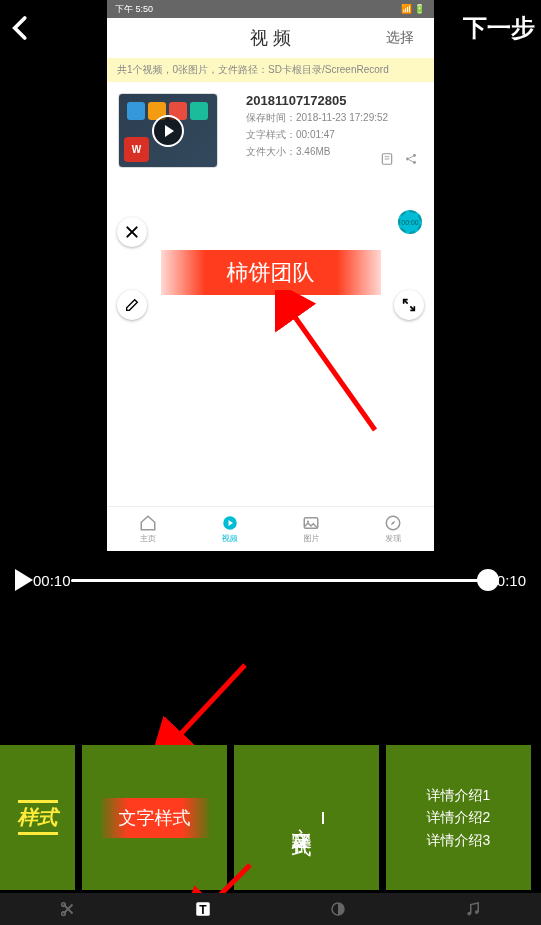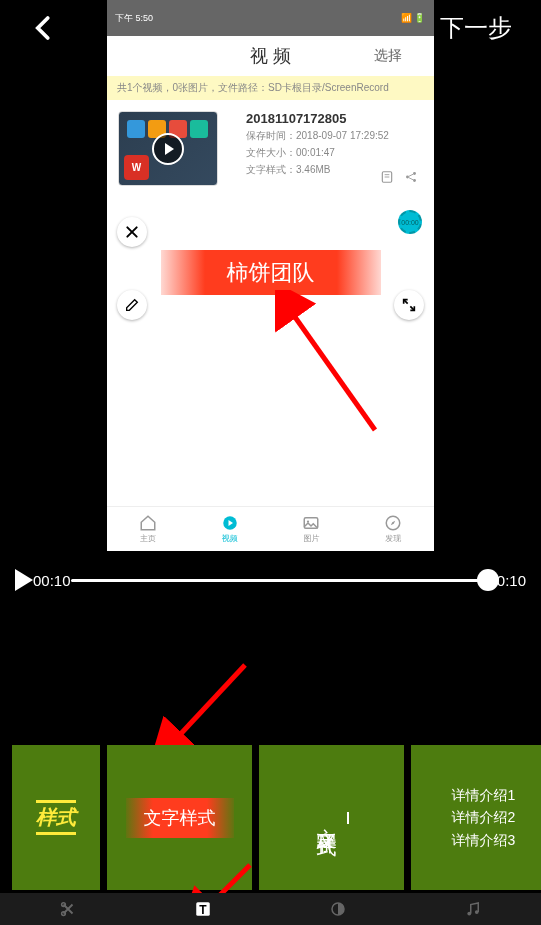--- a/index.html
+++ b/index.html
@@ -14,57 +14,58 @@
     }
     .top-bar {
       position: absolute;
       top: 0;
       left: 0;
       right: 0;
       height: 55px;
       display: flex;
       align-items: center;
       justify-content: space-between;
-      padding: 0 29px;
+      padding: 0 6px;
       z-index: 10;
+      font-weight: bold;
     }
     .back-arrow {
       width: 30px;
       height: 30px;
       cursor: pointer;
     }
     .next-label {
       font-size: 24px;
       color: #fff;
       cursor: pointer;
     }
     .preview-container {
       position: absolute;
       top: 0;
       left: 107px;
       width: 327px;
       height: 551px;
       background: #fff;
     }
     .status-bar {
-      height: 36px;
+      height: 18px;
       background: #666;
       display: flex;
       justify-content: space-between;
       align-items: center;
       padding: 0 8px;
       font-size: 9px;
       color: #fff;
     }
     .app-header {
       height: 40px;
       display: flex;
       align-items: center;
       justify-content: space-between;
-      padding: 0 32px;
+      padding: 0 20px;
       background: #fff;
     }
     .app-title {
       font-size: 18px;
       color: #333;
       position: absolute;
       left: 50%;
       transform: translateX(-50%);
     }
     .select-label {
@@ -299,21 +300,21 @@
     .style-card {
       flex-shrink: 0;
       width: 145px;
       height: 145px;
       background: #4d7c0f;
       display: flex;
       align-items: center;
       justify-content: center;
       cursor: pointer;
     }
-    .style-card.first { width: 88px; margin-left: 12px; }
+    .style-card.first { width: 75px; margin-left: 0; }
     .style1-text {
       color: #ffeb3b;
       font-size: 20px;
       font-weight: bold;
       position: relative;
       text-align: right;
       font-style: italic;
     }
     .style1-text::before {
       content: "";
@@ -407,23 +408,23 @@
         <div class="thumb-icon-item" style="background:#e74c3c;"></div>
         <div class="thumb-icon-item" style="background:#1abc9c;"></div>
       </div>
       <div class="wps-badge">W</div>
       <div class="play-overlay">
         <div class="play-triangle-small"></div>
       </div>
     </div>
     <div class="video-info">
       <div class="video-name">20181107172805</div>
-      <div class="video-meta">保存时间：2018-09-07 17:29:52</div>
-      <div class="video-meta">文件大小：00:01:47</div>
-      <div class="video-meta">文字样式：3.46MB</div>
+      <div class="video-meta">保存时间：2018-11-23 17:29:52</div>
+      <div class="video-meta">文字样式：00:01:47</div>
+      <div class="video-meta">文件大小：3.46MB</div>
       <div class="video-actions">
         <span>
           <svg width="14" height="14" viewBox="0 0 24 24">
               <rect x="4" y="3" width="16" height="18" rx="2" stroke="#999" stroke-width="2" fill="none"></rect>
               <path d="M8 8h8M8 12h8" stroke="#999" stroke-width="1.5"></path>
             </svg>
         </span>
         <span>
           <svg width="14" height="14" viewBox="0 0 24 24">
               <circle cx="6" cy="12" r="2.5" fill="#999"></circle>

